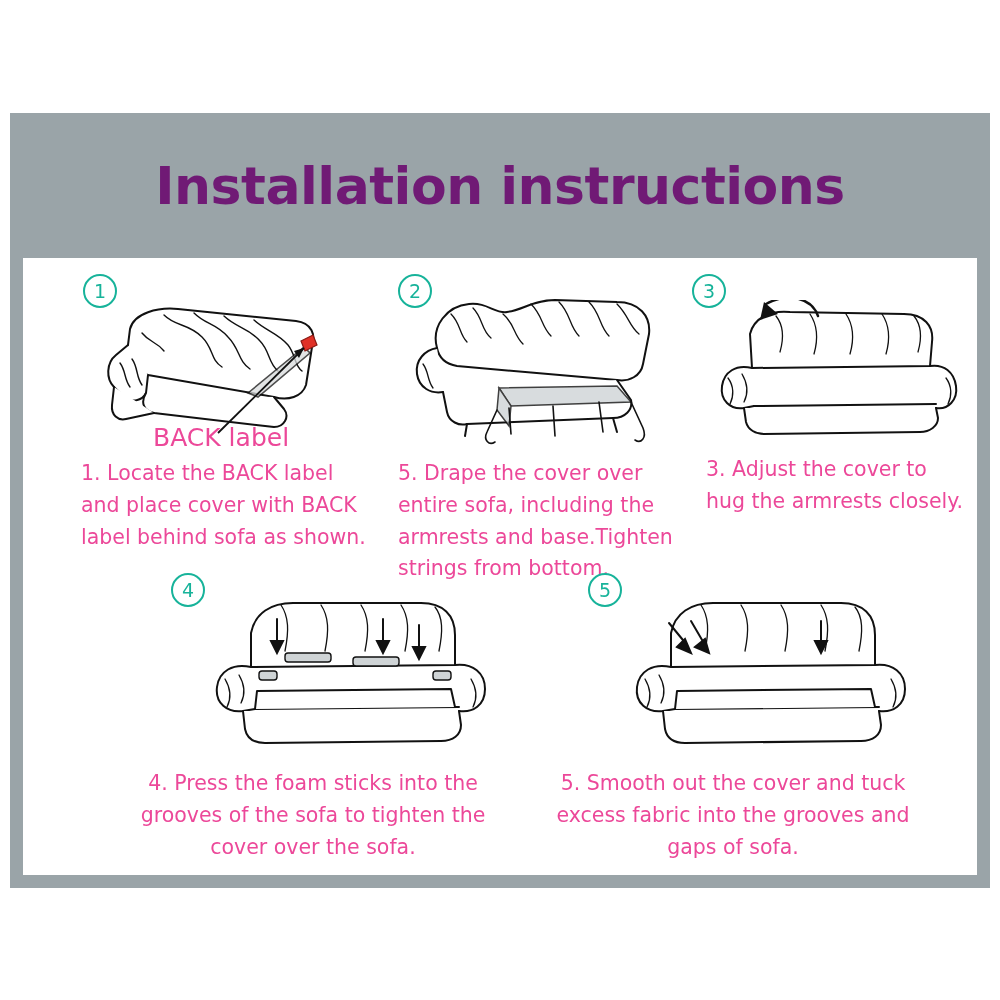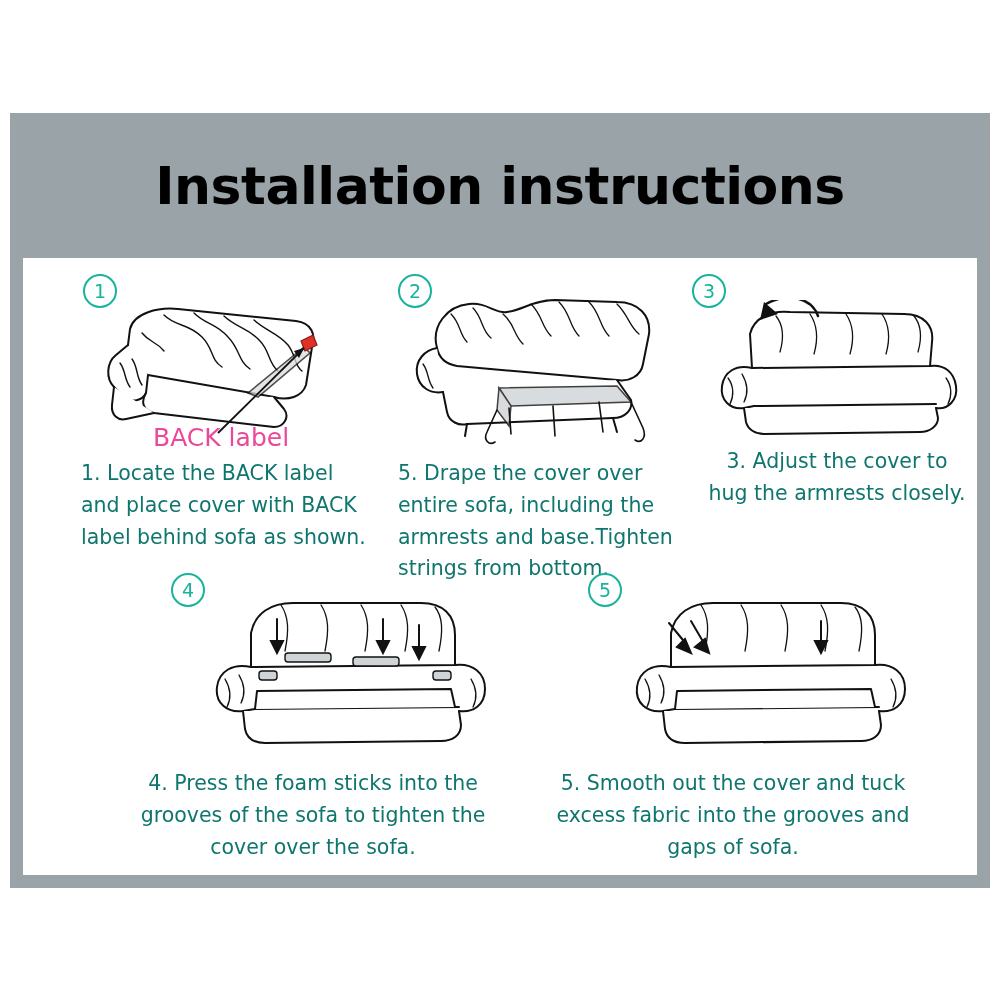--- a/index.html
+++ b/index.html
@@ -30,21 +30,21 @@
     position: absolute;
     left: 0;
     top: 0;
     width: 980px;
     height: 145px;
     display: flex;
     align-items: center;
     justify-content: center;
   }
   .title {
-    color: #000000;
+    color: #701a75;
     font-size: 52px;
     font-weight: bold;
     letter-spacing: -0.5px;
     font-family: "DejaVu Sans", sans-serif;
   }
   .white-card {
     position: absolute;
     left: 13px;
     top: 145px;
     width: 954px;
@@ -65,21 +65,21 @@
     display: flex;
     align-items: center;
     justify-content: center;
     font-family: "DejaVu Sans", sans-serif;
     box-sizing: border-box;
   }
   .caption {
     position: absolute;
     font-size: 20.5px;
     line-height: 1.55;
-    color: #0f766e;
+    color: #ec4899;
     font-family: "DejaVu Sans", sans-serif;
   }
   .caption.center { text-align: center; }
   .back-label {
     position: absolute;
     font-size: 25px;
     color: #ec4899;
     font-family: "DejaVu Sans", sans-serif;
   }
   svg { display: block; }
@@ -187,21 +187,21 @@
             <path d="M30 78 C36 86 36 96 32 104"></path>
             <path d="M44 74 C50 84 50 94 46 102"></path>
             <path d="M248 78 C254 86 254 96 250 104"></path>
           </g>
           <g fill="none" stroke="#111" stroke-width="2.4" stroke-linecap="round">
             <path d="M68 4 C90 -8 114 -2 120 16"></path>
           </g>
           <path d="M66 2 L62 20 L80 14 Z" fill="#111"></path>
         </svg>
 
-        <div class="caption" style="left:28px; top:188px; width:262px;text-align:center;">3. Adjust the cover to hug the armrests closely.</div>
+        <div class="caption" style="left:28px; top:196px; width:262px;">3. Adjust the cover to hug the armrests closely.</div>
       </div>
 
       <div class="step" style="left:110px; top:305px; width:360px; height:300px;">
         <div class="badge" style="left:38px; top:10px;">4</div>
 
         <svg class="sofa" style="left:60px; top:20px;" width="300" height="170" viewBox="0 0 300 170">
           <g fill="#ffffff" stroke="#111" stroke-width="2" stroke-linejoin="round" stroke-linecap="round">
             <path d="M58 50 C62 30 78 20 100 20 L228 20 C250 20 262 32 262 52 L262 82 L58 84 Z"></path>
             <path d="M58 84 C40 80 26 88 24 104 C22 120 34 130 50 128 L62 126"></path>
             <path d="M262 82 C280 80 292 90 292 106 C292 122 280 130 266 128"></path>

